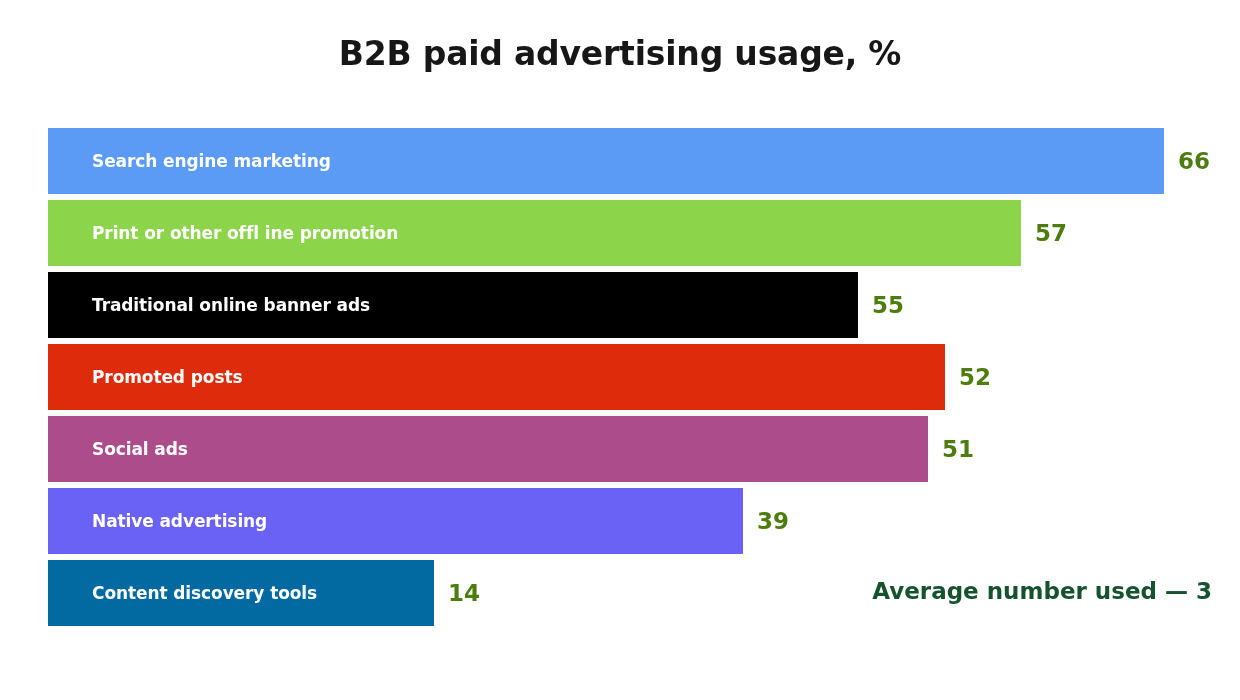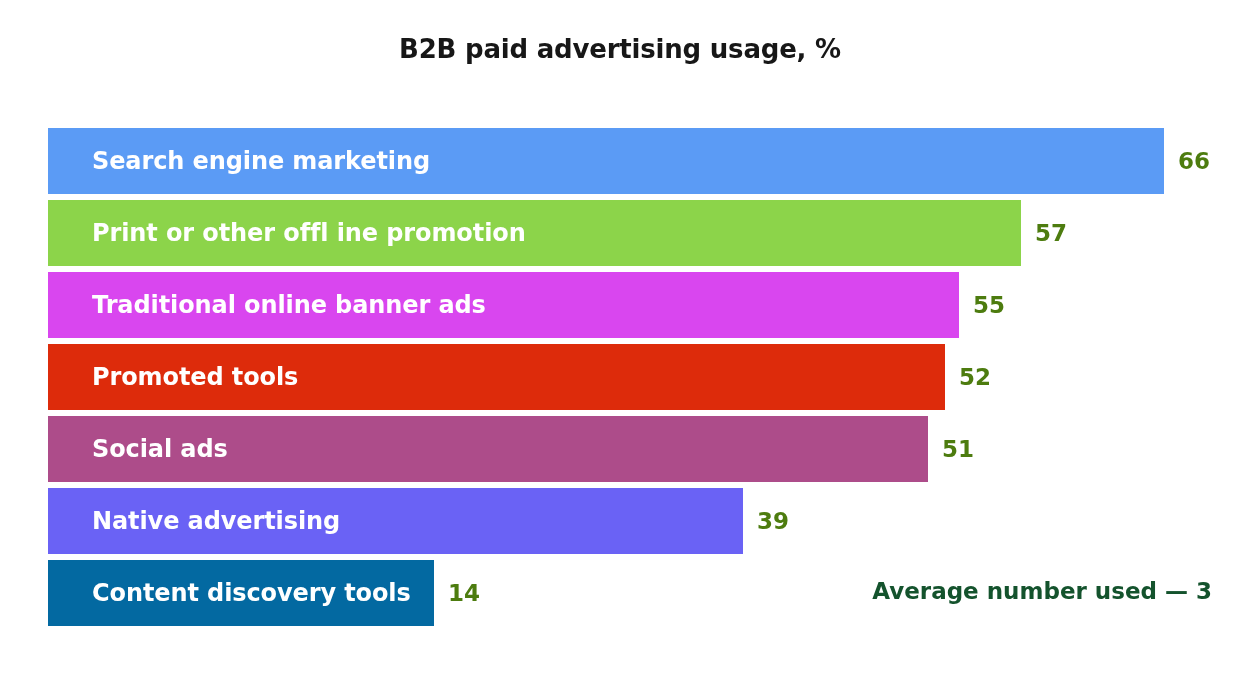--- a/index.html
+++ b/index.html
@@ -19,21 +19,21 @@
     width: 1240px;
     height: 700px;
     box-sizing: border-box;
   }
   .chart-title {
     position: absolute;
     left: 0;
     top: 34px;
     width: 1240px;
     text-align: center;
-    font-size: 26px;
+    font-size: 33px;
     font-weight: bold;
     color: #171717;
     letter-spacing: -0.2px;
     white-space: nowrap;
   }
   .bars-area {
     position: absolute;
     left: 48px;
     top: 128px;
     width: 1192px;
@@ -47,21 +47,21 @@
   }
   .bar {
     display: flex;
     align-items: center;
     box-sizing: border-box;
     padding-left: 44px;
     flex: 0 0 auto;
   }
   .bar-label {
     color: #ffffff;
-    font-size: 24px;
+    font-size: 17px;
     font-weight: bold;
     letter-spacing: -0.1px;
     white-space: nowrap;
   }
   .bar-value {
     display: flex;
     align-items: center;
     color: #4d7c0f;
     font-size: 23px;
     font-weight: bold;
@@ -96,29 +96,29 @@
     </div>
 
     <div class="bar-row">
       <div class="bar" style="background-color: rgb(140, 212, 74); width: 973px;">
         <span class="bar-label">Print or other offl ine promotion</span>
       </div>
       <div class="bar-value">57</div>
     </div>
 
     <div class="bar-row">
-      <div class="bar" style="background-color: #d946ef; width: 911px;">
+      <div class="bar" style="background-color: #000000; width: 810px;">
         <span class="bar-label">Traditional online banner ads</span>
       </div>
       <div class="bar-value">55</div>
     </div>
 
     <div class="bar-row">
       <div class="bar" style="background-color: rgb(221, 43, 11); width: 897px;">
-        <span class="bar-label">Promoted tools</span>
+        <span class="bar-label">Promoted posts</span>
       </div>
       <div class="bar-value">52</div>
     </div>
 
     <div class="bar-row">
       <div class="bar" style="background-color: rgb(173, 76, 138); width: 880px;">
         <span class="bar-label">Social ads</span>
       </div>
       <div class="bar-value">51</div>
     </div>

